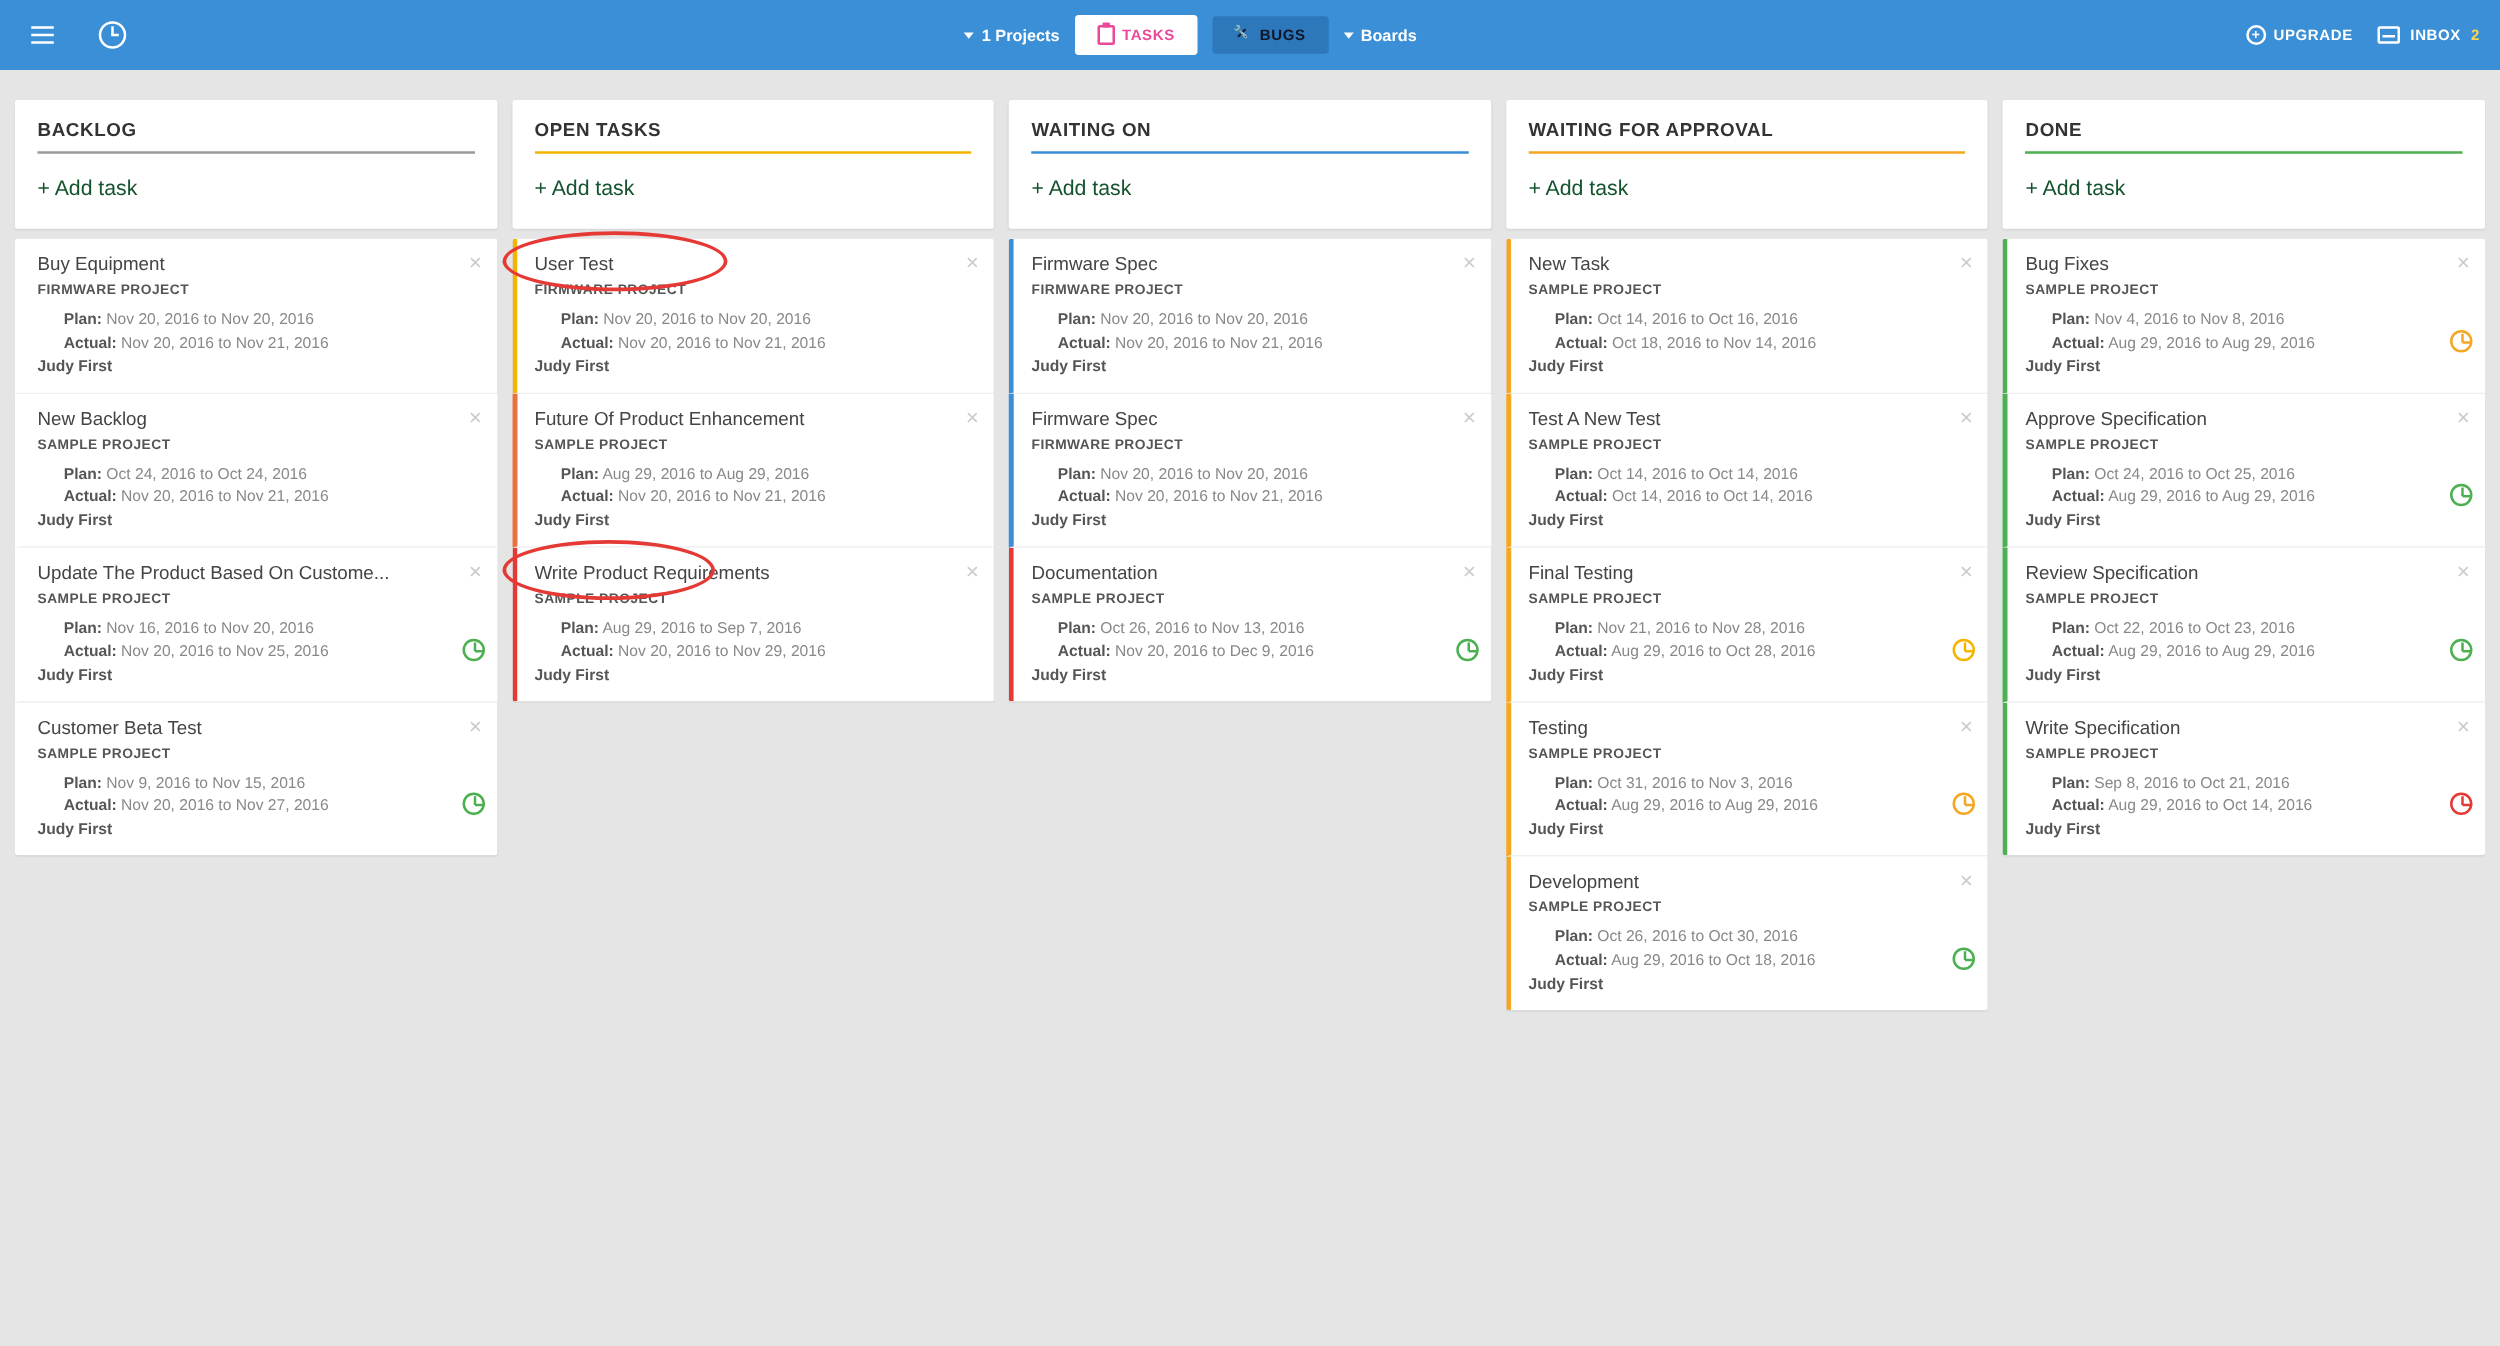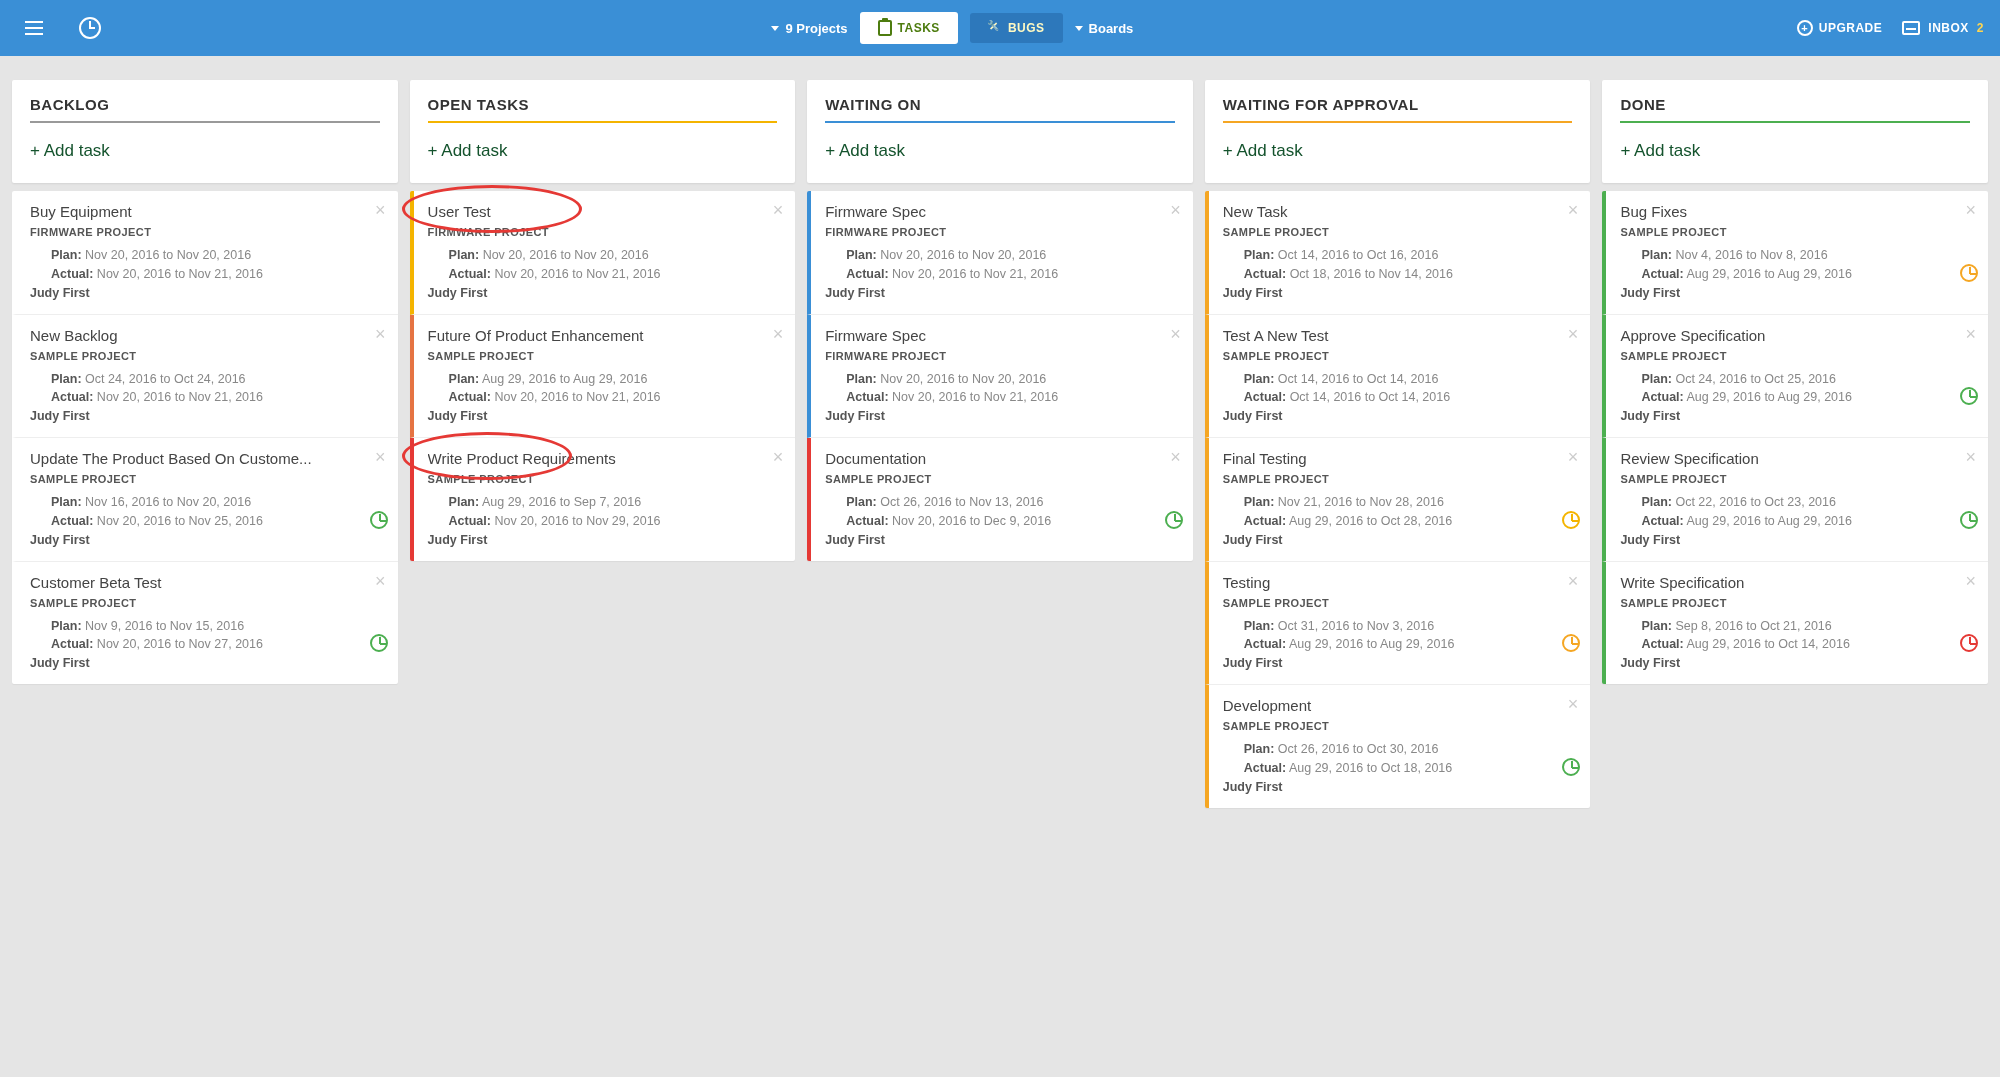--- a/index.html
+++ b/index.html
@@ -11,22 +11,22 @@
 .hamburger-btn, .clock-btn { width: 36px; height: 36px; display: flex; align-items: center; justify-content: center; cursor: pointer; }
 .hamburger { width: 18px; height: 14px; display: flex; flex-direction: column; justify-content: space-between; }
 .hamburger span { height: 2px; background: #fff; }
 .clock-icon { width: 22px; height: 22px; border: 2px solid #fff; border-radius: 50%; position: relative; }
 .clock-icon::before { content: ''; position: absolute; width: 2px; height: 7px; background: #fff; top: 2px; left: 8px; }
 .clock-icon::after { content: ''; position: absolute; width: 6px; height: 2px; background: #fff; top: 8px; left: 8px; }
 .header-center { flex: 1; display: flex; align-items: center; justify-content: center; gap: 12px; }
 .projects-label { color: #fff; font-weight: 600; font-size: 13px; display: flex; align-items: center; gap: 6px; cursor: pointer; }
 .caret-down { width: 0; height: 0; border-left: 4px solid transparent; border-right: 4px solid transparent; border-top: 5px solid #fff; }
 .tab-btn { padding: 8px 18px; border-radius: 3px; font-weight: 700; font-size: 12px; letter-spacing: 0.5px; display: flex; align-items: center; gap: 6px; cursor: pointer; }
-.tab-btn.active { background: #fff; color: #4d7c0f; }
-.tab-btn.inactive { background: #2d78bb; color: #fef9c3; }
+.tab-btn.active { background: #fff; color: #ec4899; }
+.tab-btn.inactive { background: #2d78bb; color: #0f172a; }
 .clipboard-icon { width: 14px; height: 16px; border: 2px solid currentColor; border-radius: 2px; position: relative; display: inline-block; }
 .clipboard-icon::before { content: ''; position: absolute; top: -4px; left: 2px; width: 6px; height: 4px; background: currentColor; border-radius: 1px; }
 .tools-icon { display:inline-block; width:14px; height:14px; position:relative; }
 .tools-icon::before { content:'✕'; position:absolute; font-size:11px; left:1px; top:-1px; }
 .tools-icon::after { content:'🔧'; position:absolute; font-size:10px; left:-1px; top:-1px; }
 .header-right { display: flex; align-items: center; gap: 20px; }
 .upgrade { font-weight: 700; font-size: 12px; letter-spacing: 0.5px; display: flex; align-items: center; gap: 6px; cursor: pointer; }
 .plus-circle { width: 16px; height: 16px; border: 2px solid #fff; border-radius: 50%; display: flex; align-items: center; justify-content: center; font-size: 11px; line-height: 1; }
 .inbox { font-weight: 700; font-size: 12px; letter-spacing: 0.5px; display: flex; align-items: center; gap: 8px; cursor: pointer; text-align: right; }
 .inbox-icon { width: 18px; height: 14px; border: 2px solid #fff; border-radius: 2px; position: relative; }
@@ -87,21 +87,21 @@
           <span></span>
         </div>
     </div>
     <div class="clock-btn">
       <div class="clock-icon"></div>
     </div>
   </div>
   <div class="header-center">
     <div class="projects-label">
       <span class="caret-down"></span>
-      <span>9 Projects</span>
+      <span>1 Projects</span>
     </div>
     <div class="tab-btn active">
       <span class="clipboard-icon"></span>
       <span>TASKS</span>
     </div>
     <div class="tab-btn inactive">
       <span class="tools-icon"></span>
       <span>BUGS</span>
     </div>
     <div class="projects-label">

